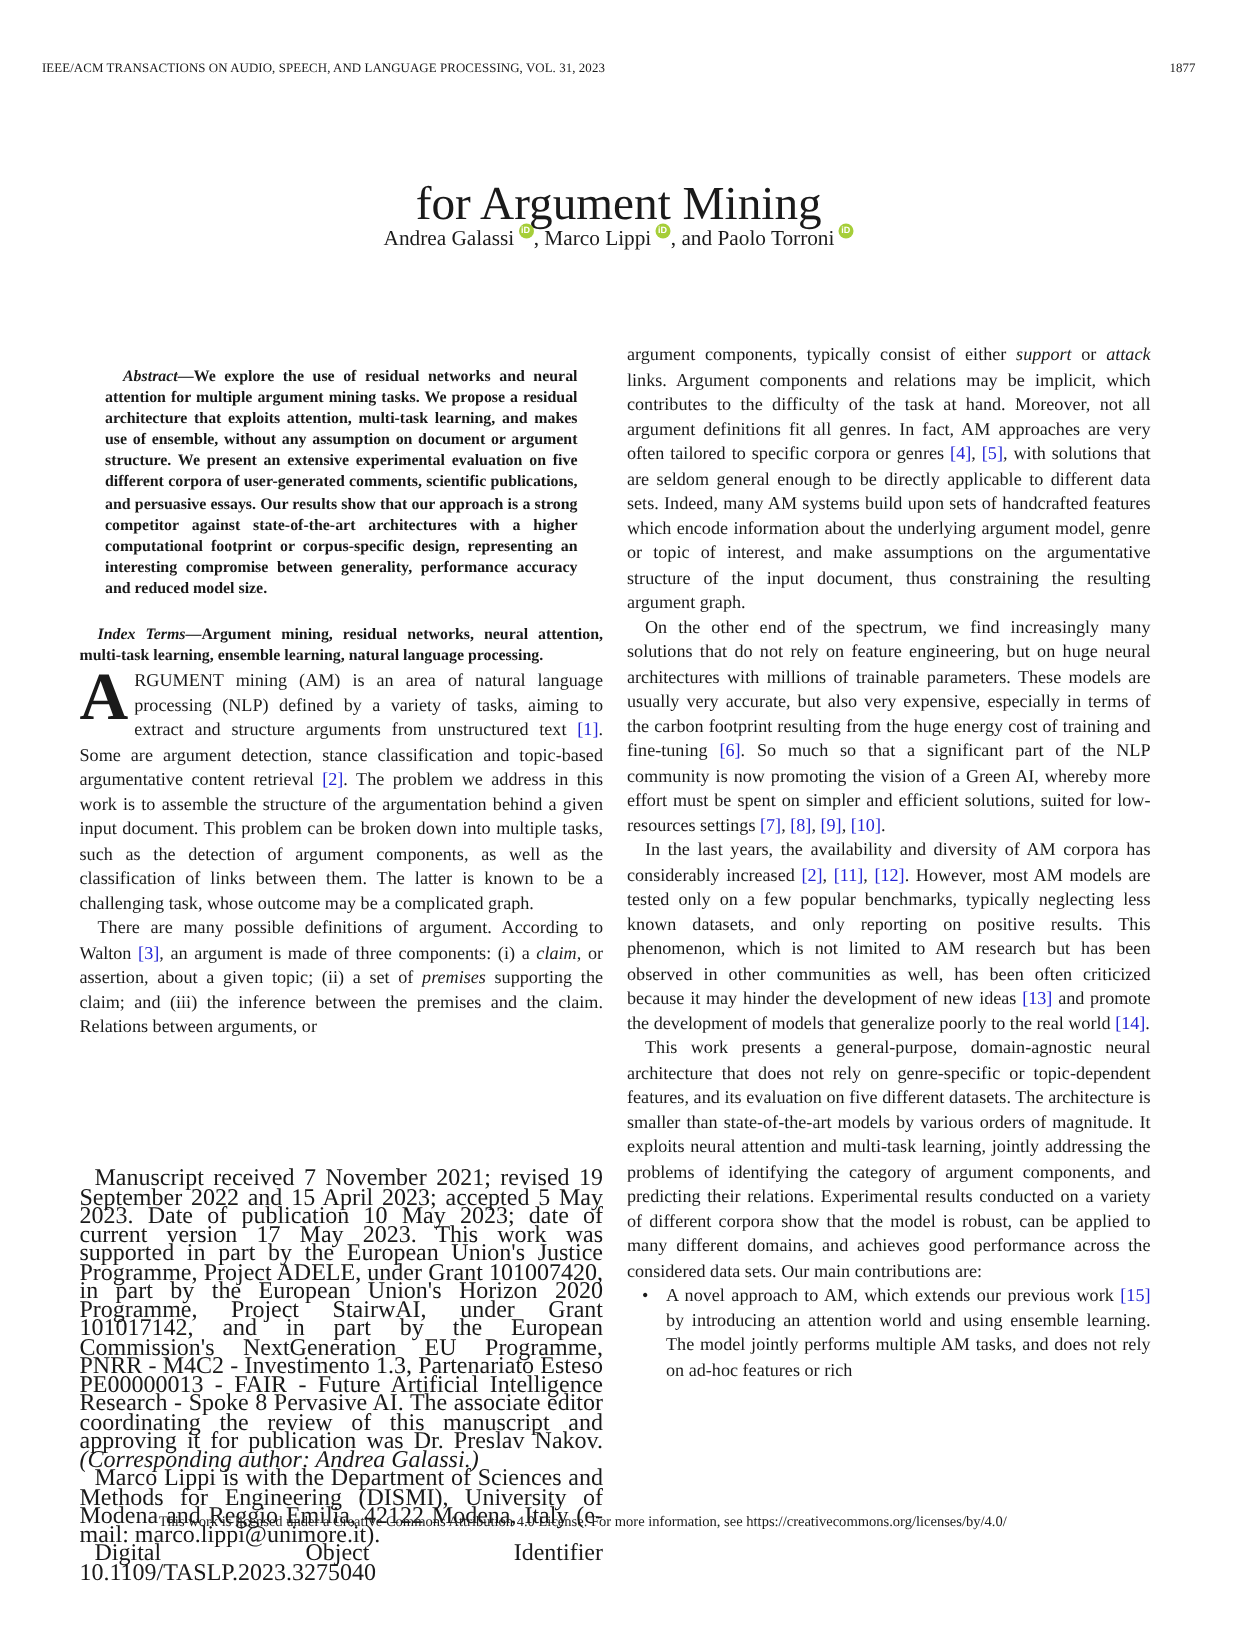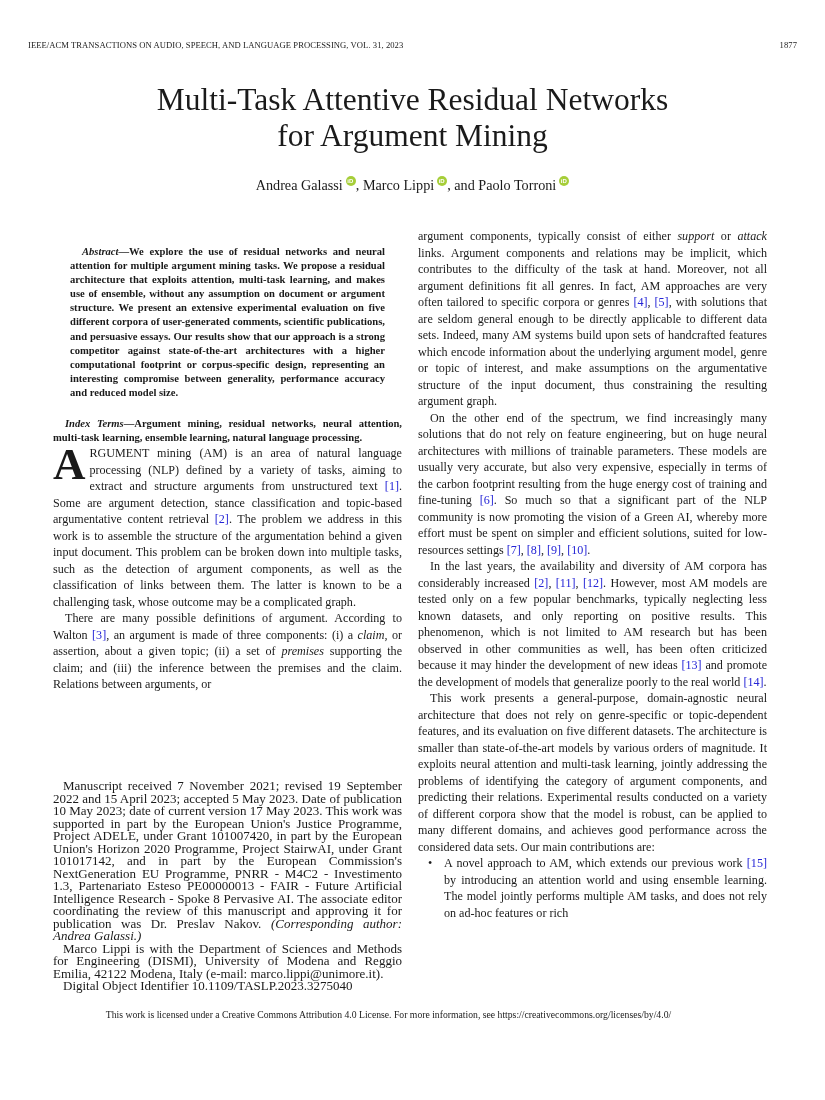--- a/index.html
+++ b/index.html
@@ -4,21 +4,21 @@
 <style>
   html, body { margin: 0; padding: 0; background: #ffffff; }
   body { width: 825px; height: 1100px; position: relative; overflow: hidden;
          font-family: "Liberation Serif", "DejaVu Serif", serif; color: #1a1a1a; }
   .running-head { position: absolute; top: 40px; left: 28px; right: 28px; height: 14px;
                   font-size: 8.6px; letter-spacing: 0.05px; }
   .running-head .left { position: absolute; left: 0; top: 0; }
   .running-head .right { position: absolute; right: 0; top: 0; }
   .title { position: absolute; top: 82px; left: 0; width: 825px; text-align: center;
            font-size: 31.5px; line-height: 36px; font-weight: normal; margin: 0; color: #1a1a1a; }
-  .authors { position: absolute; top: 176px; left: 0; width: 825px; text-align: center;
+  .authors { position: absolute; top: 149px; left: 0; width: 825px; text-align: center;
              font-size: 14.2px; line-height: 18px; }
   .orcid { display: inline-block; width: 10px; height: 10px; border-radius: 50%;
            background: #a6ce39; vertical-align: 4px; margin-left: 3px; position: relative; }
   .orcid::after { content: "iD"; position: absolute; left: 1.5px; top: 1px; font-size: 6px;
                   line-height: 8px; color: #fff; font-family: "Liberation Sans", sans-serif; font-weight: bold; }
   .col { position: absolute; top: 228px; width: 349px; font-size: 12.1px; line-height: 16.5px;
          text-align: justify; }
   .col-left { left: 53px; }
   .col-right { left: 418px; }
   .abstract { font-weight: bold; font-size: 10.6px; line-height: 14.1px; margin: 17px;
@@ -26,40 +26,40 @@
   .abstract .label { font-style: italic; }
   .index-terms { font-weight: bold; font-size: 10.6px; line-height: 14.1px; margin: 14px 0 0 0;
                  text-indent: 12px; text-align: justify; }
   .index-terms .label { font-style: italic; }
   .section-heading { text-align: center; font-size: 12.1px; margin: 27px 0 8px 0; letter-spacing: 0.2px; }
   .section-heading .sc { font-variant: small-caps; }
   p.body { margin: 0; text-indent: 12px; }
   p.body.first { text-indent: 0; }
   .dropcap { float: left; font-size: 45px; line-height: 34px; font-weight: bold; margin: 2px 4px 0 0; padding: 0; }
   .cite { color: #2424d6; }
-  .footnote { position: absolute; left: 53px; width: 349px; top: 780px; font-size: 13px;
+  .footnote { position: absolute; left: 53px; width: 349px; top: 780px; font-size: 16px;
               line-height: 12.5px; text-align: justify; }
   .footnote p { margin: 0; text-indent: 10px; }
   .footnote .it { font-style: italic; }
   .license { position: absolute; top: 1009px; left: 0; width: 777px; text-align: center; font-size: 9.7px; }
   ul.contrib { margin: 0; padding: 0 0 0 26px; list-style: none; }
   ul.contrib li { position: relative; }
   ul.contrib li::before { content: "\2022"; position: absolute; left: -16px; top: 0; }
   em { font-style: italic; margin-top: 44px; }
 </style>
 </head>
 <body>
 
 <div class="running-head">
   <span class="left">IEEE/ACM TRANSACTIONS ON AUDIO, SPEECH, AND LANGUAGE PROCESSING, VOL. 31, 2023</span>
   <span class="right">1877</span>
 </div>
 
 <h1 class="title">
-  <span>Multi-Task Attentive Residual Networks</span><br>
+  <br>
   <span>for Argument Mining</span>
 </h1>
 
 <div class="authors">
   <span>Andrea Galassi</span><span class="orcid"></span><span>, </span><span>Marco Lippi</span><span class="orcid"></span><span>, and </span><span>Paolo Torroni</span><span class="orcid"></span>
 </div>
 
 <div class="col col-left">
   <p class="abstract"><span class="label">Abstract</span><span>—We explore the use of residual networks and neural attention for multiple argument mining tasks. We propose a residual architecture that exploits attention, multi-task learning, and makes use of ensemble, without any assumption on document or argument structure. We present an extensive experimental evaluation on five different corpora of user-generated comments, scientific publications, and persuasive essays. Our results show that our approach is a strong competitor against state-of-the-art architectures with a higher computational footprint or corpus-specific design, representing an interesting compromise between generality, performance accuracy and reduced model size.</span></p>
 

